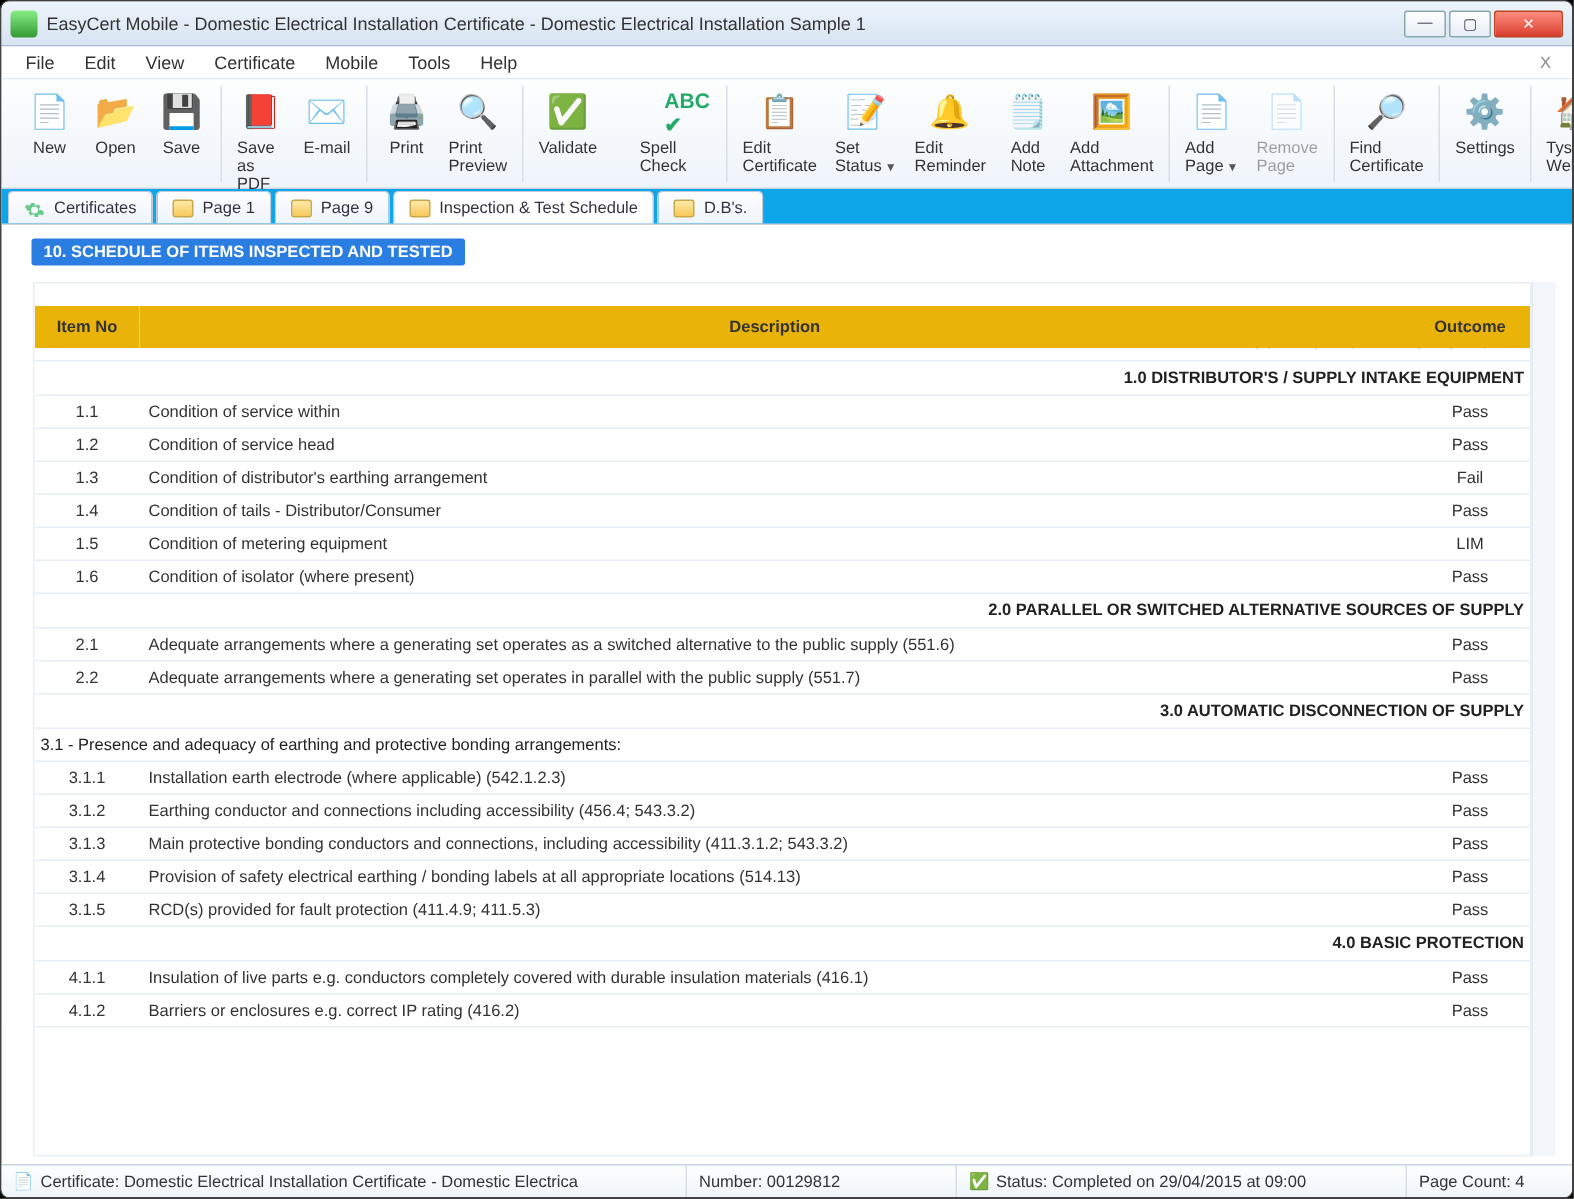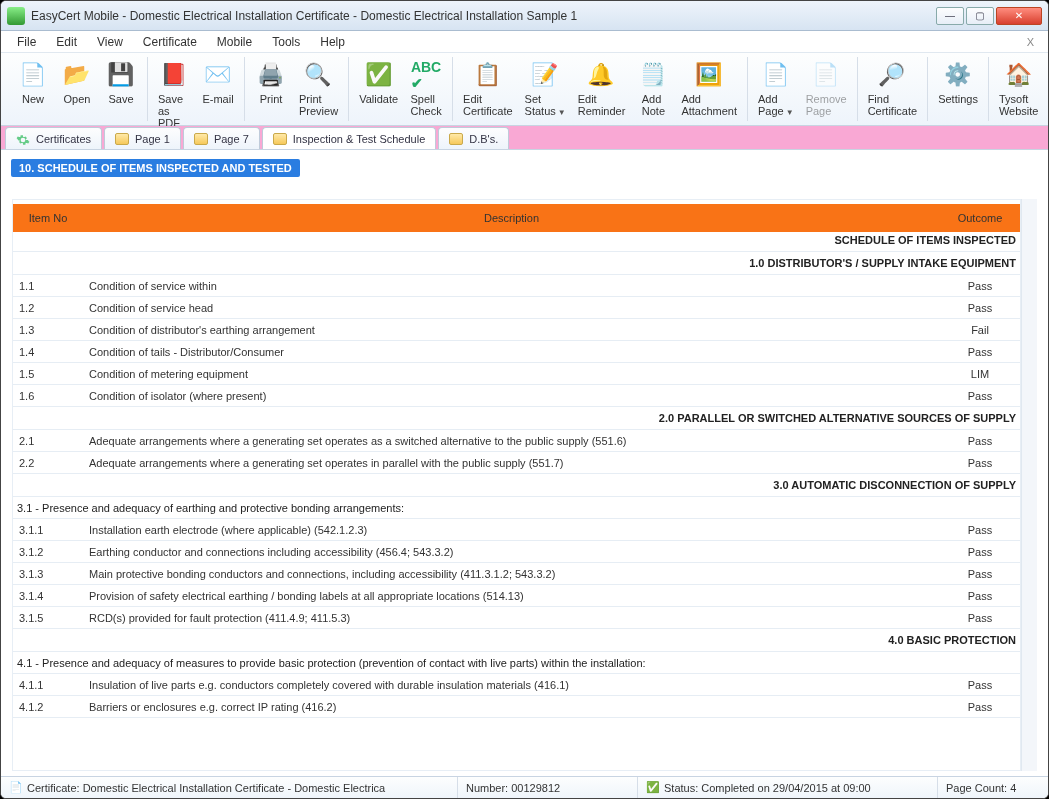--- a/index.html
+++ b/index.html
@@ -24,41 +24,41 @@
   .tb-group { display:flex; align-items:flex-start; padding:0 4px; border-right:1px solid #d6dee8; }
   .tb-group:last-child { border-right:none; }
   .tb-btn { display:flex; flex-direction:column; align-items:center; justify-content:flex-start; padding:2px 6px 4px 6px; cursor:pointer; min-width:44px; }
   .tb-icon { width:32px; height:32px; display:flex; align-items:center; justify-content:center; font-size:22px; }
   .tb-label { font-size:11px; color:#333; text-align:left; line-height:12px; margin-top:2px; }
   .tb-btn.tall .tb-label { height:24px; }
   .tb-btn .dd { font-size:8px; color:#555; margin-left:2px; }
   .tb-btn.disabled { opacity:.45; cursor:default; }
 
   
-  .tabsrow { height:24px; display:flex; align-items:flex-end; padding:0 4px; background:#f9a8d4; border-bottom:1px solid #c8d4e2; gap:2px; }
+  .tabsrow { height:24px; display:flex; align-items:flex-end; padding:0 4px; background:#0ea5e9; border-bottom:1px solid #c8d4e2; gap:2px; }
   .tab { display:flex; align-items:center; height:22px; padding:0 10px; border:1px solid #bfcbda; border-bottom:none; border-radius:4px 4px 0 0; background:linear-gradient(#fdfdfe,#eef4fb); font-size:11px; color:#334; cursor:pointer; gap:6px; }
   .tab.active { background:#fff; font-weight:500; }
   .tab .ticon { width:14px; height:12px; display:inline-block; }
   .ticon.gear { }
   .ticon.gear svg { width:14px; height:14px; }
   .ticon.doc { background:linear-gradient(#ffe9a8,#f6c95b); border:1px solid #caa94a; border-radius:2px; }
 
   
-  .content { flex:1; display:flex; flex-direction:column; padding:8px 10px 4px 10px; overflow:hidden;gap:11px; }
+  .content { flex:1; display:flex; flex-direction:column; padding:8px 10px 4px 20px; overflow:hidden; }
   .section-header { display:inline-block; background:#2a7de1; color:#fff; font-size:11px; font-weight:bold; padding:3px 8px; border-radius:2px; }
   .table-wrap { flex:1; margin-top:10px; border:1px solid #fff; overflow:hidden; display:flex; }
   .table-scroll { flex:1; overflow-y:auto; border:1px solid #e7eef5; }
   table { width:100%; border-collapse:collapse; font-size:11px; color:#333; table-layout:fixed; }
-  thead th { background:#f97316; border-bottom:1px solid #c8d4e2; padding:8px 6px; text-align:center; font-weight:normal; color:#333; position:sticky; top:4px; }
+  thead th { background:#eab308; border-bottom:1px solid #c8d4e2; padding:8px 6px; text-align:center; font-weight:bold; color:#333; position:sticky; top:15px; }
   th.col-item { width:70px; }
   th.col-out { width:80px; text-align:center; }
   tbody td { border-bottom:1px solid #e6edf4; padding:4px 6px; height:22px; vertical-align:middle; }
   tbody tr.group td { background:#fff; font-weight:bold; color:#222; text-align:right; padding:5px 4px; }
   tbody tr.subgroup td { background:#fff; color:#222; text-align:left; padding:4px 4px; }
-  td.itemno { text-align:left; color:#333; }
+  td.itemno { text-align:center; color:#333; }
   td.outcome { text-align:center; }
 
   
   .scrollbar-v { width:16px; background:#f3f6fa; border-left:1px solid #e0e8f0; }
 
   
   .statusbar { height:22px; display:flex; align-items:center; background:linear-gradient(#fdfefe,#eff5fb); border-top:1px solid #c8d4e2; font-size:11px; color:#333; }
   .status-seg { padding:0 8px; height:100%; display:flex; align-items:center; border-right:1px solid #d6dee8; gap:4px; white-space:nowrap; overflow:hidden; }
   .status-seg.flex1 { flex:1; overflow:hidden; text-overflow:ellipsis; }
   .sicon { width:14px; height:14px; display:inline-block; }
@@ -124,21 +124,21 @@
         <div class="tb-icon">🔍</div>
         <div class="tb-label"><span>Print</span><br><span>Preview</span></div>
       </div>
     </div>
     <div class="tb-group">
       <div class="tb-btn tall">
         <div class="tb-icon">✅</div>
         <div class="tb-label">Validate</div>
       </div>
       <div class="tb-btn tall">
-        <div class="tb-icon" style="font-size:14px;font-weight:bold;color:#2a6;">ABC<br>✔</div>
+        <div class="tb-icon" style="font-size:14px;font-weight:bold;color:#2a6;margin-left:32px;">ABC<br>✔</div>
         <div class="tb-label"><span>Spell</span><br><span>Check</span></div>
       </div>
     </div>
     <div class="tb-group">
       <div class="tb-btn tall">
         <div class="tb-icon">📋</div>
         <div class="tb-label"><span>Edit</span><br><span>Certificate</span></div>
       </div>
       <div class="tb-btn tall">
         <div class="tb-icon">📝</div>
@@ -195,21 +195,21 @@
           </svg>
       </span>
       <span>Certificates</span>
     </div>
     <div class="tab">
       <span class="ticon doc"></span>
       <span>Page 1</span>
     </div>
     <div class="tab">
       <span class="ticon doc"></span>
-      <span>Page 7</span>
+      <span>Page 9</span>
     </div>
     <div class="tab active">
       <span class="ticon doc"></span>
       <span>Inspection &amp; Test Schedule</span>
     </div>
     <div class="tab">
       <span class="ticon doc"></span>
       <span>D.B's.</span>
     </div>
   </div>
@@ -304,23 +304,20 @@
                 <td class="outcome">Pass</td>
               </tr>
             <tr class="data">
                 <td class="itemno">3.1.5</td>
                 <td>RCD(s) provided for fault protection (411.4.9; 411.5.3)</td>
                 <td class="outcome">Pass</td>
               </tr>
             <tr class="group">
                 <td colspan="3">4.0 BASIC PROTECTION</td>
               </tr>
-            <tr class="subgroup">
-                <td colspan="3">4.1 - Presence and adequacy of measures to provide basic protection (prevention of contact with live parts) within the installation:</td>
-              </tr>
             <tr class="data">
                 <td class="itemno">4.1.1</td>
                 <td>Insulation of live parts e.g. conductors completely covered with durable insulation materials (416.1)</td>
                 <td class="outcome">Pass</td>
               </tr>
             <tr class="data">
                 <td class="itemno">4.1.2</td>
                 <td>Barriers or enclosures e.g. correct IP rating (416.2)</td>
                 <td class="outcome">Pass</td>
               </tr>

